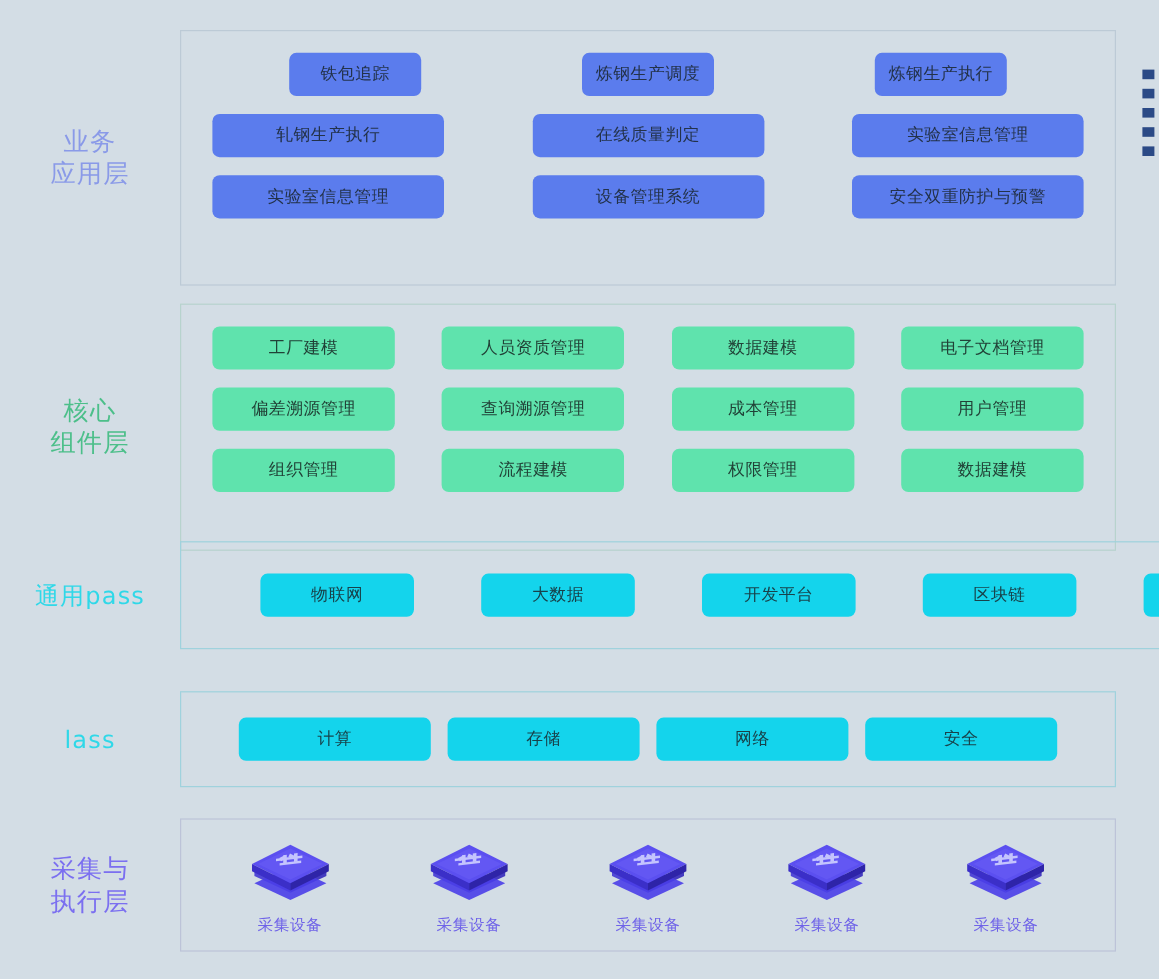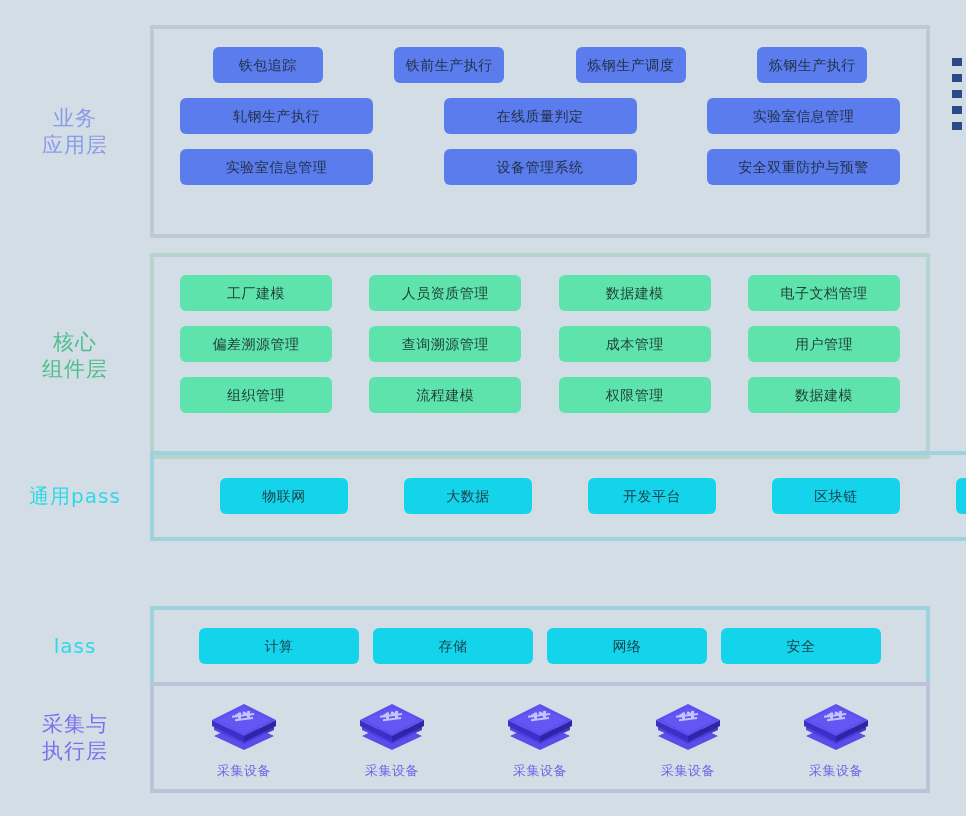--- a/index.html
+++ b/index.html
@@ -29,21 +29,21 @@
     text-align: center;
     font-size: 21px;
     line-height: 27px;
     letter-spacing: 1px;
     white-space: pre-line;
     user-select: none;
   }
 
   .panel {
     flex: 1 1 auto;
-    border: 4px solid #3b82f6;
+    border: 1px solid #3b82f6;
     background: transparent;
     padding: 18px 22px;
     display: flex;
     flex-direction: column;
     gap: 15px;
   }
 
   .panel-row {
     display: flex;
     align-items: center;
@@ -86,21 +86,21 @@
 
   
   #row-pass { top: 451px; height: 90px; }
   #row-pass .panel { height: 90px; border-color: #9fd2dd; justify-content: center; }
   #row-pass .layer-label { color: #2fd8e8; font-size: 20px; }
   .chip-cyan { background: #14d4ec; color: #18424a; }
   #row-pass .chip { width: 128px; margin-left: 42px; }
   #row-pass .panel-row { justify-content: space-between; padding: 0 2px; }
 
   
-  #row-iaas { top: 598px; height: 96px; }
+  #row-iaas { top: 568px; height: 96px; }
   #row-iaas .panel { height: 80px; border-color: #9fd2dd; justify-content: center; }
   #row-iaas .layer-label { color: #2fd8e8; font-size: 20px; }
   #row-iaas .chip { width: 160px; }
   #row-iaas .panel-row { justify-content: center; padding: 0 2px; }
 
   
   #row-collect { top: 682px; height: 111px; }
   #row-collect .panel {
     height: 111px; border-color: #bcc3d8;
     flex-direction: row; align-items: center;
@@ -144,21 +144,20 @@
 
 <div class="arch">
 
   <div class="layer-row" id="row-business" style="width:930px;">
     <div class="layer-label">业务
 应用层</div>
     <div class="panel">
 
       <div class="panel-row" id="biz-row-1">
         <div class="chip chip-blue">铁包追踪</div>
-        <div class="chip chip-blue">铁前生产执行</div>
         <div class="chip chip-blue">炼钢生产调度</div>
         <div class="chip chip-blue">炼钢生产执行</div>
       </div>
 
       <div class="panel-row" id="biz-row-2">
         <div class="chip chip-blue">轧钢生产执行</div>
         <div class="chip chip-blue">在线质量判定</div>
         <div class="chip chip-blue">实验室信息管理</div>
       </div>
 

